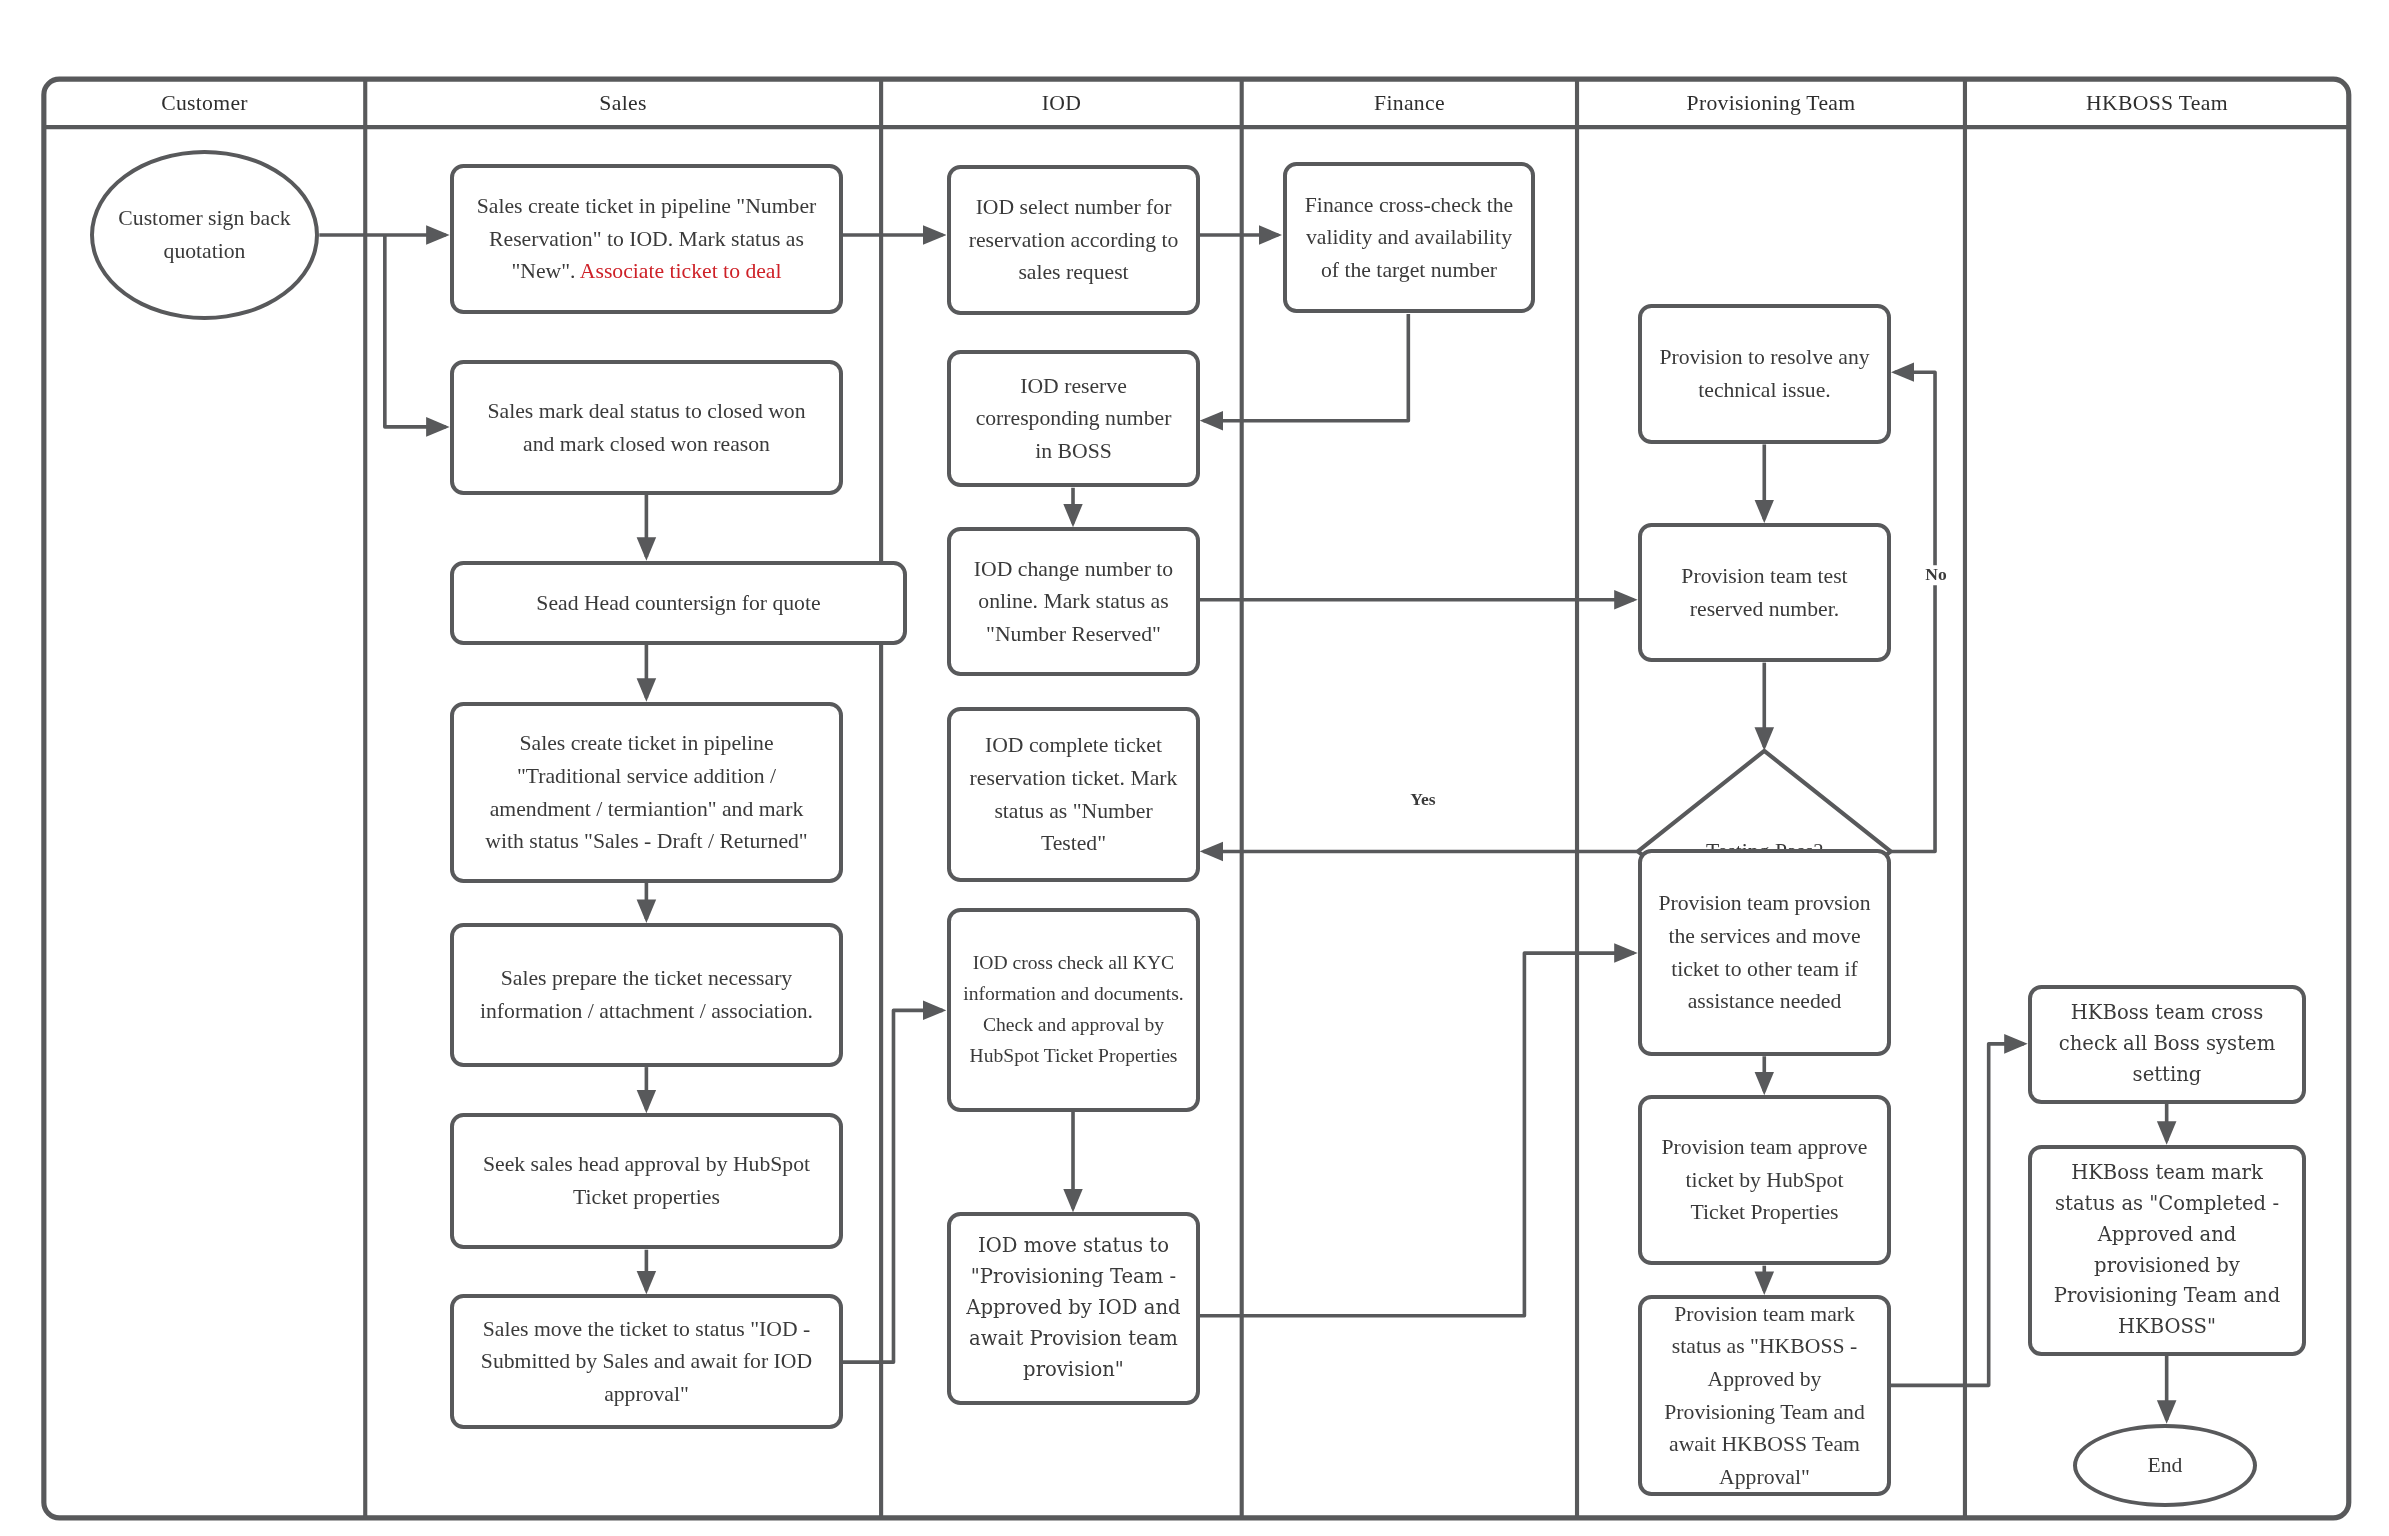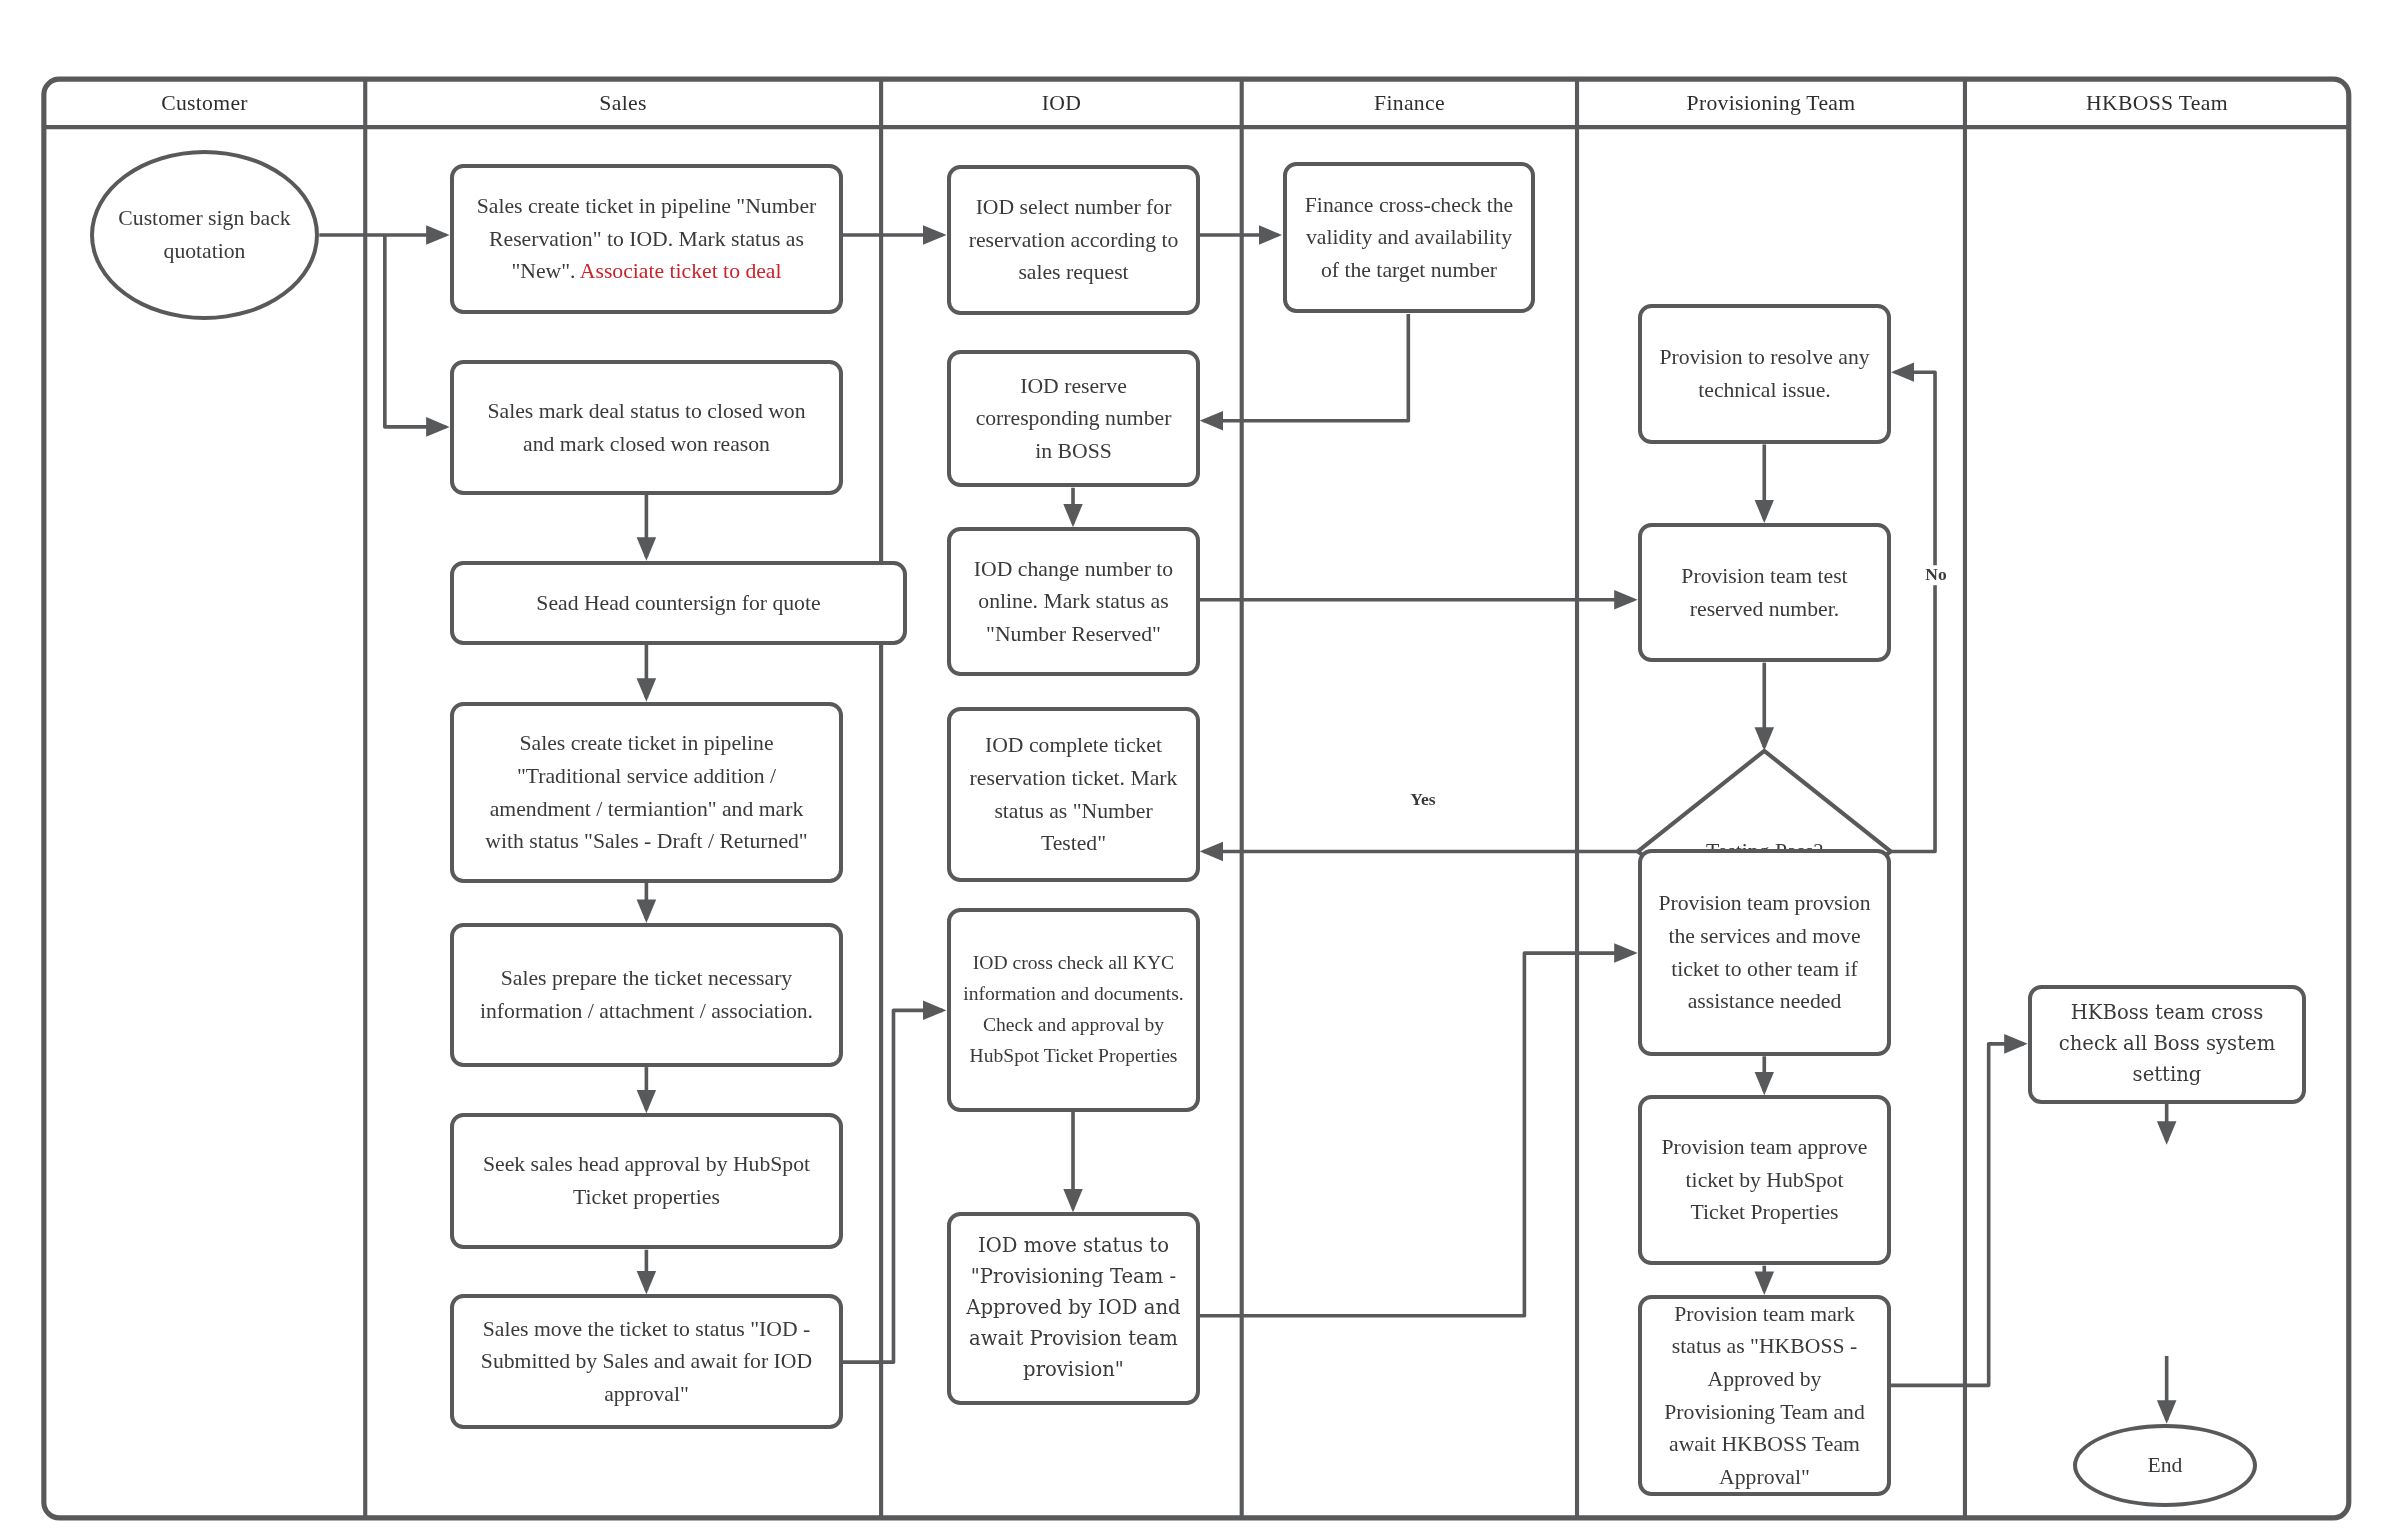--- a/index.html
+++ b/index.html
@@ -111,19 +111,20 @@
   <div class="node" style="left:1283px; top:126px; width:252px; height:151px;">Finance cross-check the validity and availability of the target number</div>
 
   <div class="node" style="left:1638px; top:268px; width:253px; height:140px;">Provision to resolve any technical issue.</div>
   <div class="node" style="left:1638px; top:487px; width:253px; height:139px;">Provision team test reserved number.</div>
   <div class="diamond-label" style="left:1664px; top:794px; width:201px; height:43px;">Testing Pass?</div>
   <div class="node" style="left:1638px; top:813px; width:253px; height:207px;">Provision team provsion the services and move ticket to other team if assistance needed</div>
   <div class="node" style="left:1638px; top:1059px; width:253px; height:170px;">Provision team approve ticket by HubSpot Ticket Properties</div>
   <div class="node" style="left:1638px; top:1259px; width:253px; height:201px;">Provision team mark status as "HKBOSS - Approved by Provisioning Team and await HKBOSS Team Approval"</div>
 
   <div class="node alt" style="left:2028px; top:949px; width:278px; height:119px;">HKBoss team cross check all Boss system setting</div>
+  <div class="node alt" style="left:2028px; top:1109px; width:278px; height:211px;">HKBoss team mark status as "Completed - Approved and provisioned by Provisioning Team and HKBOSS"</div>
   <div class="node ellipse" style="left:2073px; top:1388px; width:184px; height:83px;">End</div>
 
   <div class="edge-label" style="left:1423px; top:764px;text-align:right;">Yes</div>
   <div class="edge-label" style="left:1936px; top:539px;">No</div>
 
 </div>
 
 
 </body></html>

